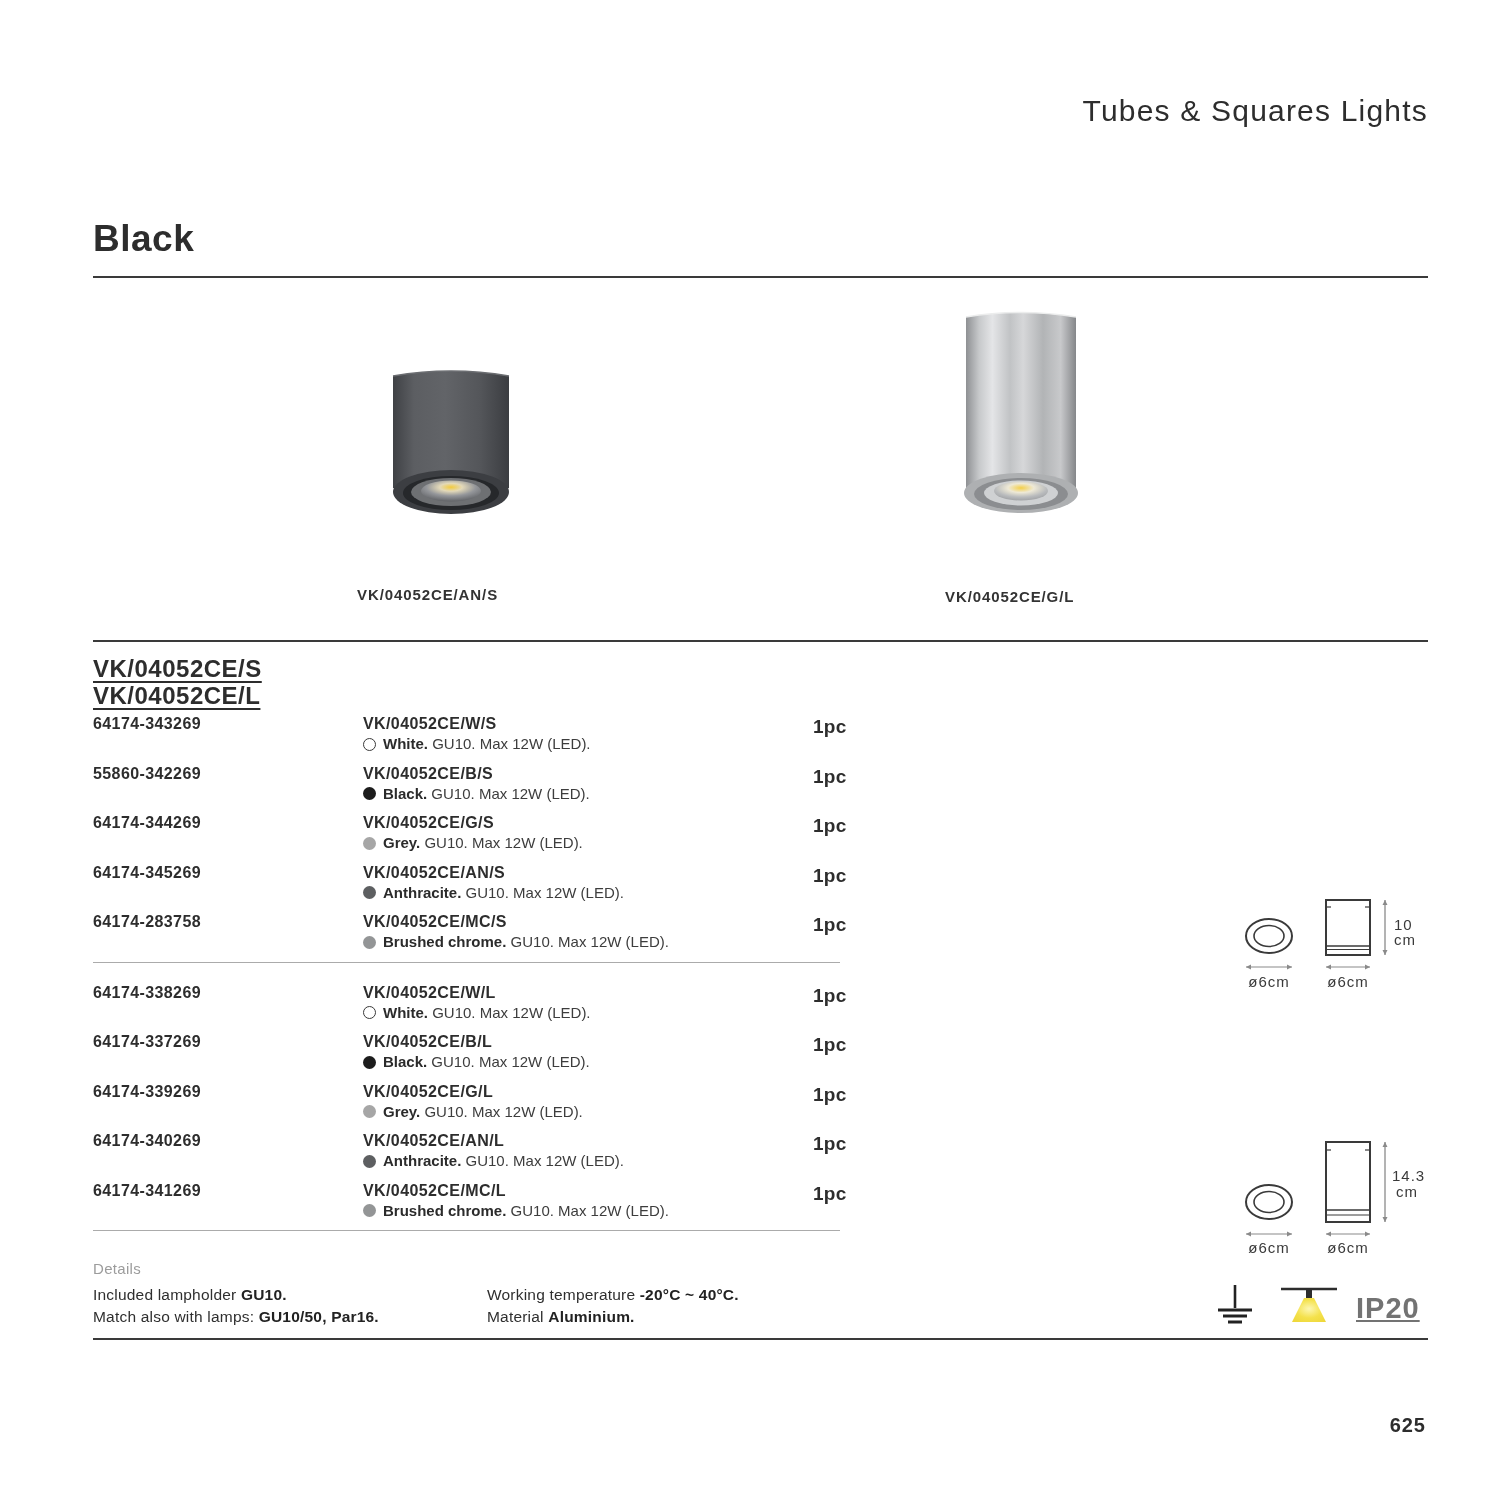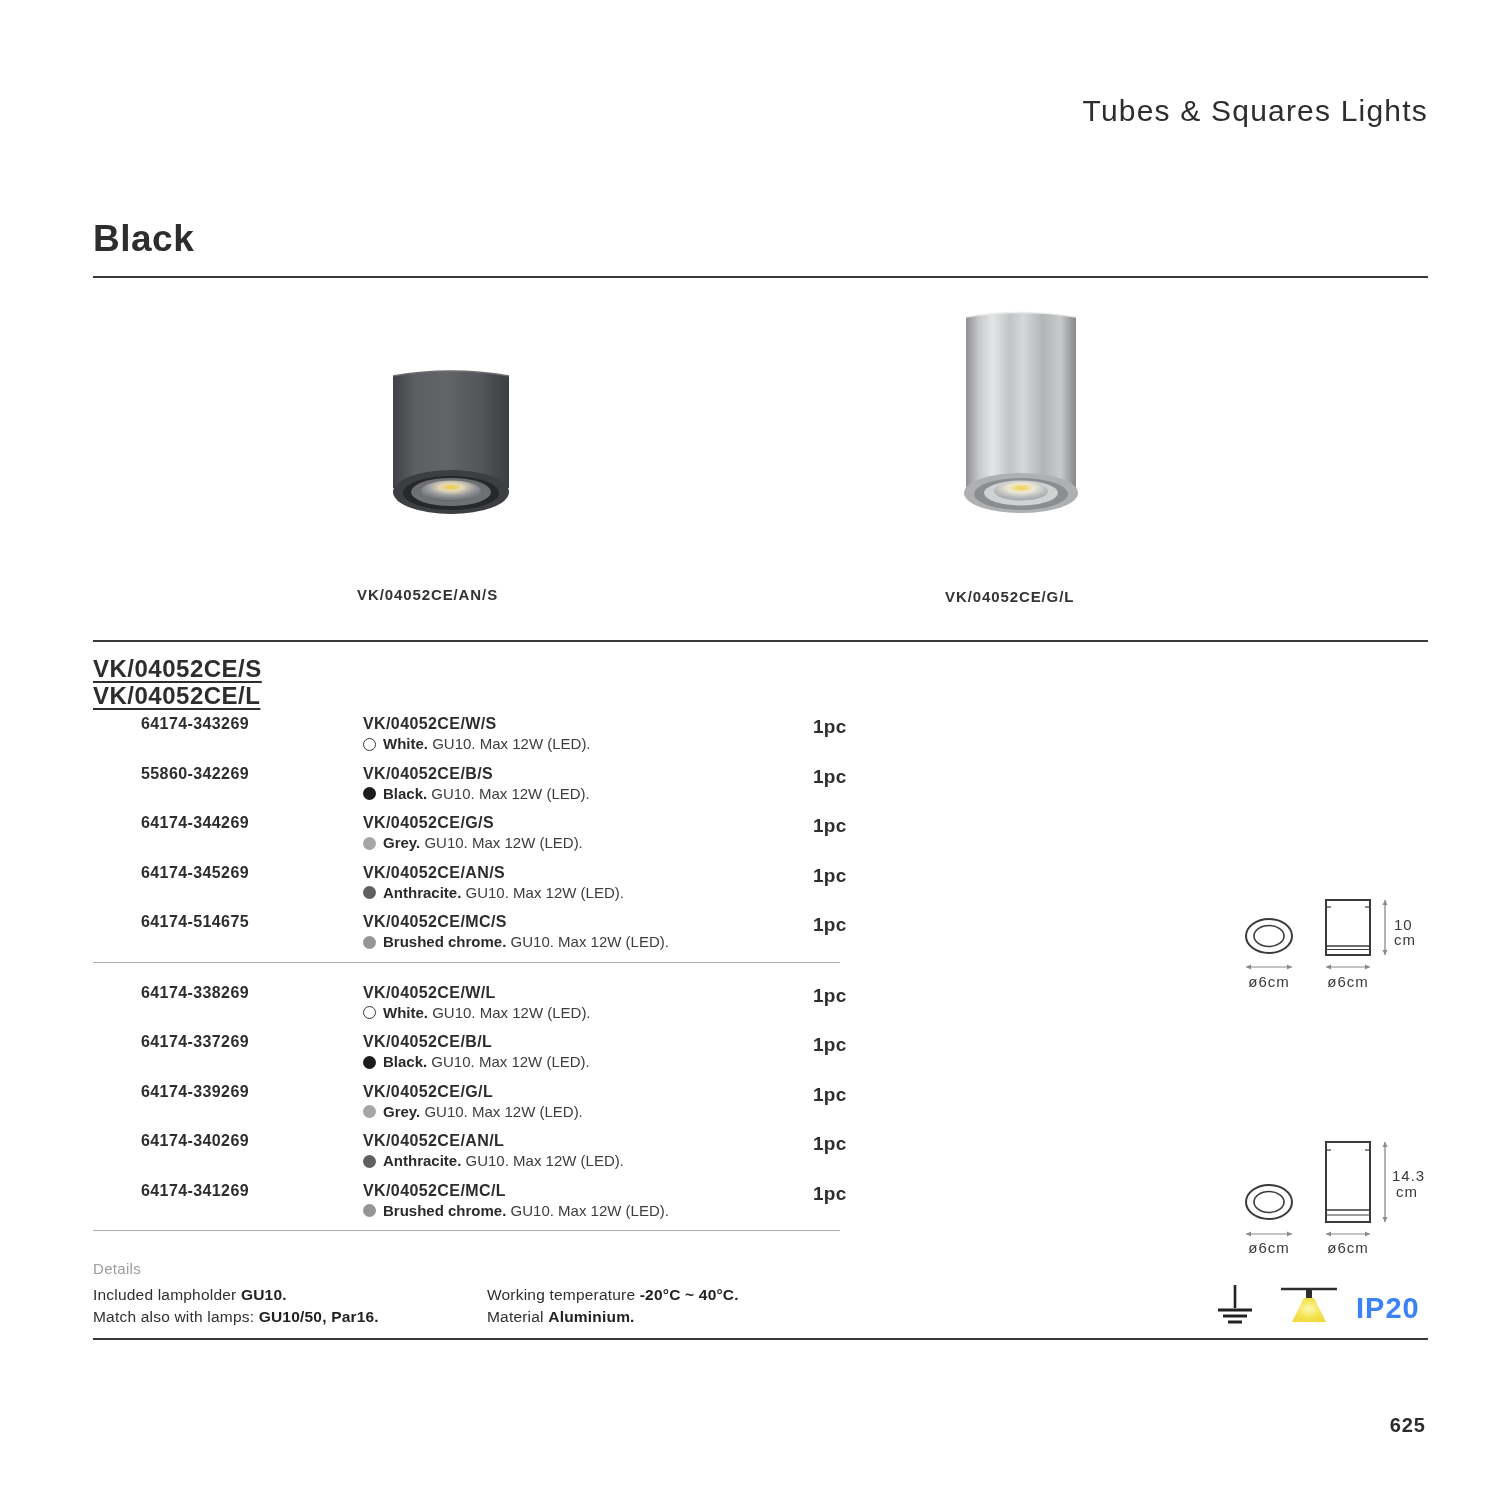--- a/index.html
+++ b/index.html
@@ -27,21 +27,21 @@
   
   #family-codes{left:93px;top:655px;font-size:24px;font-weight:bold;letter-spacing:0.5px;line-height:27px;}
   #family-codes .fam{text-decoration:underline;text-underline-offset:4px;text-decoration-thickness:1.5px;}
 
   
   #table{left:93px;top:714px;width:760px;}
   .thead{position:relative;height:15px;font-size:14px;color:#6a6a6a;}
   .hc{position:absolute;top:0;}
   .h-code{left:0;} .h-model{left:270px;} .h-box{left:720px;}
   .trow{position:relative;height:49.5px;}
-  .trow .code{position:absolute;left:0;top:1px;font-weight:bold;font-size:16px;letter-spacing:0.4px;white-space:nowrap;margin-left:48px;}
+  .trow .code{position:absolute;left:0;top:1px;font-weight:bold;font-size:16px;letter-spacing:0.4px;white-space:nowrap;}
   .trow .model{position:absolute;left:270px;top:1px;font-weight:bold;font-size:16px;letter-spacing:0.4px;white-space:nowrap;}
   .trow .box{position:absolute;left:720px;top:2px;font-weight:bold;font-size:19px;letter-spacing:0.3px;}
   .trow .desc{position:absolute;left:270px;top:21px;font-size:15px;color:#3d3d3d;white-space:nowrap;}
   .desc .cname{font-weight:bold;color:#2b2b2b;}
   .dot{display:inline-block;width:13px;height:13px;border-radius:50%;margin-right:7px;vertical-align:-1.5px;box-sizing:border-box;}
   .group-divider{height:1px;background:#ababab;width:747px;margin:0 0 20px 0;}
 
   
   #details-label{left:93px;top:1260px;font-size:15px;color:#9c9c9c;letter-spacing:0.3px;}
   .details-col{position:absolute;top:1284px;font-size:15.5px;line-height:22px;color:#2f2f2f;letter-spacing:0.2px;}
@@ -50,21 +50,21 @@
   .details-col b{color:#222;}
 
   
   #diagram1{left:1236px;top:890px;}
   #diagram2{left:1236px;top:1134px;}
   .dim-text{font-size:15px;fill:#3a3a3a;letter-spacing:1px;font-family:"Liberation Sans",sans-serif;}
 
   
   #earth-icon-box{left:1216px;top:1283px;}
   #light-icon-box{left:1280px;top:1286px;}
-  #ip-rating{left:1356px;top:1292px;font-size:29px;font-weight:bold;letter-spacing:1px;color:#3b82f6;}
+  #ip-rating{left:1356px;top:1292px;font-size:29px;font-weight:bold;letter-spacing:1px;color:#737373;text-decoration:underline;}
 
   #page-number{right:74px;top:1414px;font-size:20px;font-weight:bold;letter-spacing:1px;}
 </style>
 </head>
 <body>
 
 <div class="abs" id="header-title">Tubes &amp; Squares Lights</div>
 <div class="abs" id="keed-title">Black</div>
 <div class="rule" id="rule-keed"></div>
 
@@ -151,21 +151,21 @@
   </div>
 
   <div class="trow">
     <span class="code">64174-345269</span>
     <span class="model">VK/04052CE/AN/S</span>
     <span class="box">1pc</span>
     <span class="desc"><span class="dot" style="background: rgb(93, 95, 97);"></span><span class="cname">Anthracite.</span><span class="dtext"> GU10. Max 12W (LED).</span></span>
   </div>
 
   <div class="trow">
-    <span class="code">64174-514675</span>
+    <span class="code">64174-283758</span>
     <span class="model">VK/04052CE/MC/S</span>
     <span class="box">1pc</span>
     <span class="desc"><span class="dot" style="background: rgb(147, 149, 150);"></span><span class="cname">Brushed chrome.</span><span class="dtext"> GU10. Max 12W (LED).</span></span>
   </div>
 </div>
   <div class="group-divider"></div>
   <div id="group-1">
   <div class="trow">
     <span class="code">64174-338269</span>
     <span class="model">VK/04052CE/W/L</span>

